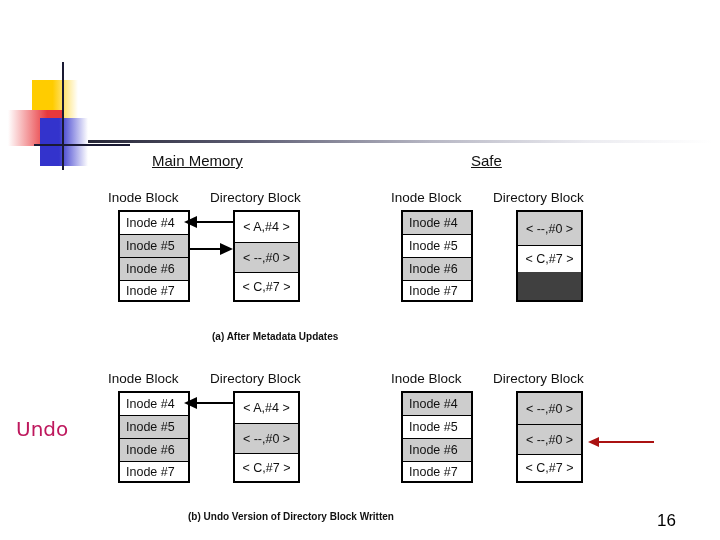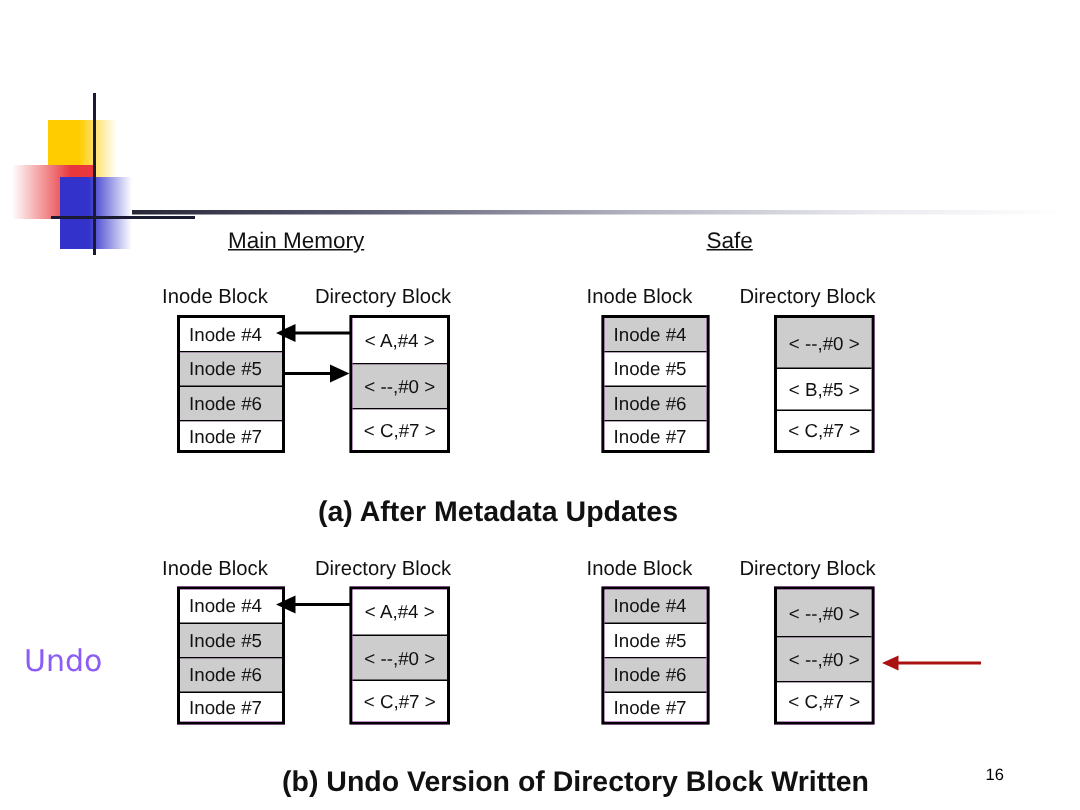--- a/index.html
+++ b/index.html
@@ -65,21 +65,21 @@
     position: absolute;
     font-family: "Liberation Sans", sans-serif;
     font-size: 13.5px; color: #111111;
     white-space: nowrap;
   }
 
   .block {
     position: absolute;
     border: 2px solid #000000;
     box-sizing: border-box;
-    background: #d946ef;
+    background: #404040;
   }
   .cell {
     box-sizing: border-box;
     border-bottom: 1.6px solid #000000;
     font-family: "Liberation Sans", sans-serif;
     font-size: 12.5px;
     color: #111111;
     display: flex;
     align-items: center;
     justify-content: center;
@@ -101,39 +101,39 @@
   }
   .arrow-head.left  { border-right: 13px solid #000000; }
   .arrow-head.right { border-left: 13px solid #000000; }
 
   .arrow-line.red { background: #aa1111; height: 2px; }
   .arrow-head.left.red { border-right-color: #aa1111; border-top-width: 5px; border-bottom-width: 5px; border-right-width: 11px; }
 
   .caption {
     position: absolute;
     font-family: "Liberation Sans", sans-serif;
-    font-size: 19px; font-weight: bold; color: #111111;
+    font-size: 10px; font-weight: bold; color: #111111;
     white-space: nowrap;
     text-align: center;
   }
 
   .undo-label {
-    position: absolute; left: 16px; top: 428px;
+    position: absolute; left: 16px; top: 417px;
     font-family: "DejaVu Sans", sans-serif;
-    font-size: 20px; color: #8b5cf6;
+    font-size: 20px; color: #be185d;
   }
   .free-label {
     position: absolute; left: 604px; top: 459px;
     font-family: "DejaVu Sans", sans-serif;
     font-size: 21px; color: #000000;
   }
   .slide-num {
     position: absolute; left: 657px; top: 511px;
     font-family: "Liberation Sans", sans-serif;
-    font-size: 11px; color: #000000; text-align: right;
+    font-size: 17px; color: #000000; text-align: right;
   }
 </style>
 </head>
 <body>
 
 <div class="slide">
 
   <div class="deco">
     <div class="sq-yellow"></div>
     <div class="sq-red"></div>
@@ -175,21 +175,20 @@
 
     <div class="block" style="left:401px; top:62px; width:72px; height:92px;">
       <div class="cell ileft gray" style="height:23px;">Inode #4</div>
       <div class="cell ileft" style="height:23px;">Inode #5</div>
       <div class="cell ileft gray" style="height:23px;">Inode #6</div>
       <div class="cell ileft last" style="height:19px;">Inode #7</div>
     </div>
 
     <div class="block" style="left:516px; top:62px; width:67px; height:92px;">
       <div class="cell gray" style="height:34px;">&lt; --,#0 &gt;</div>
-      <div class="cell" style="height:28px;">&lt; B,#5 &gt;</div>
       <div class="cell last" style="height:26px;">&lt; C,#7 &gt;</div>
     </div>
 
     <div class="caption" style="left:212px; top:183px;">(a) After Metadata Updates</div>
 
     <div class="col-head" style="left:108px; top:223px;">Inode Block</div>
     <div class="col-head" style="left:210px; top:223px;">Directory Block</div>
     <div class="col-head" style="left:391px; top:223px;">Inode Block</div>
     <div class="col-head" style="left:493px; top:223px;">Directory Block</div>
 

